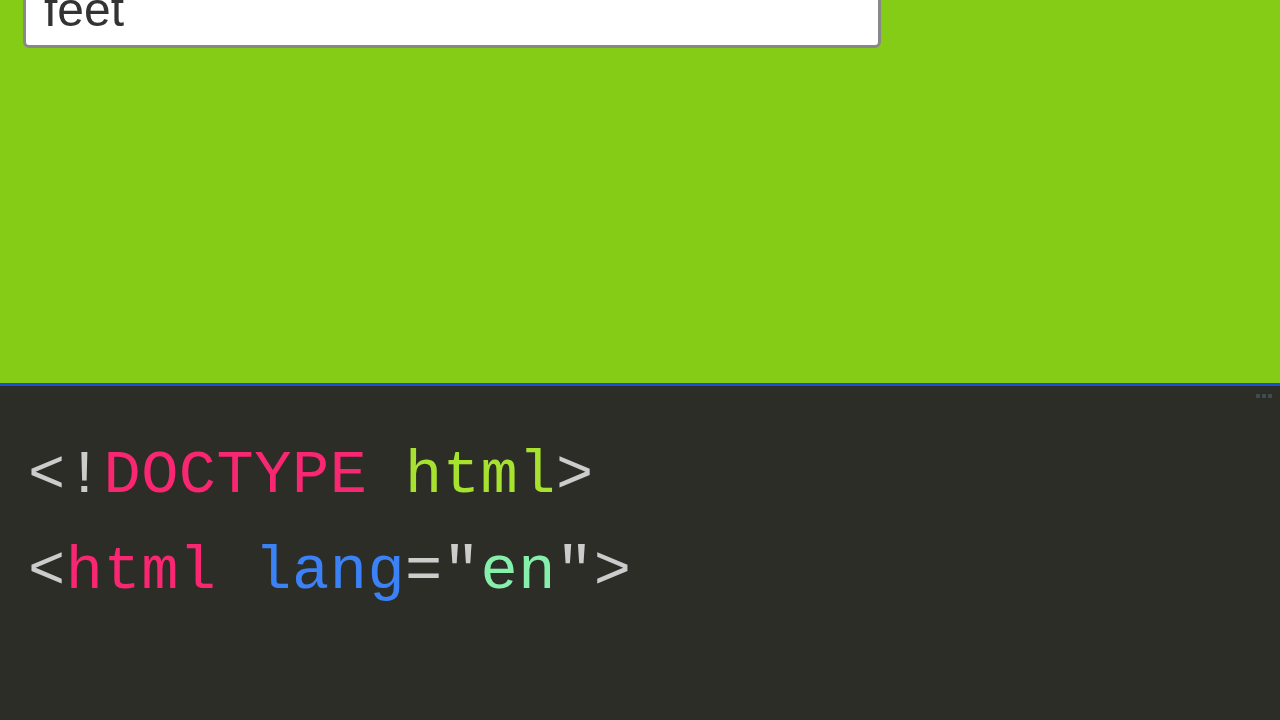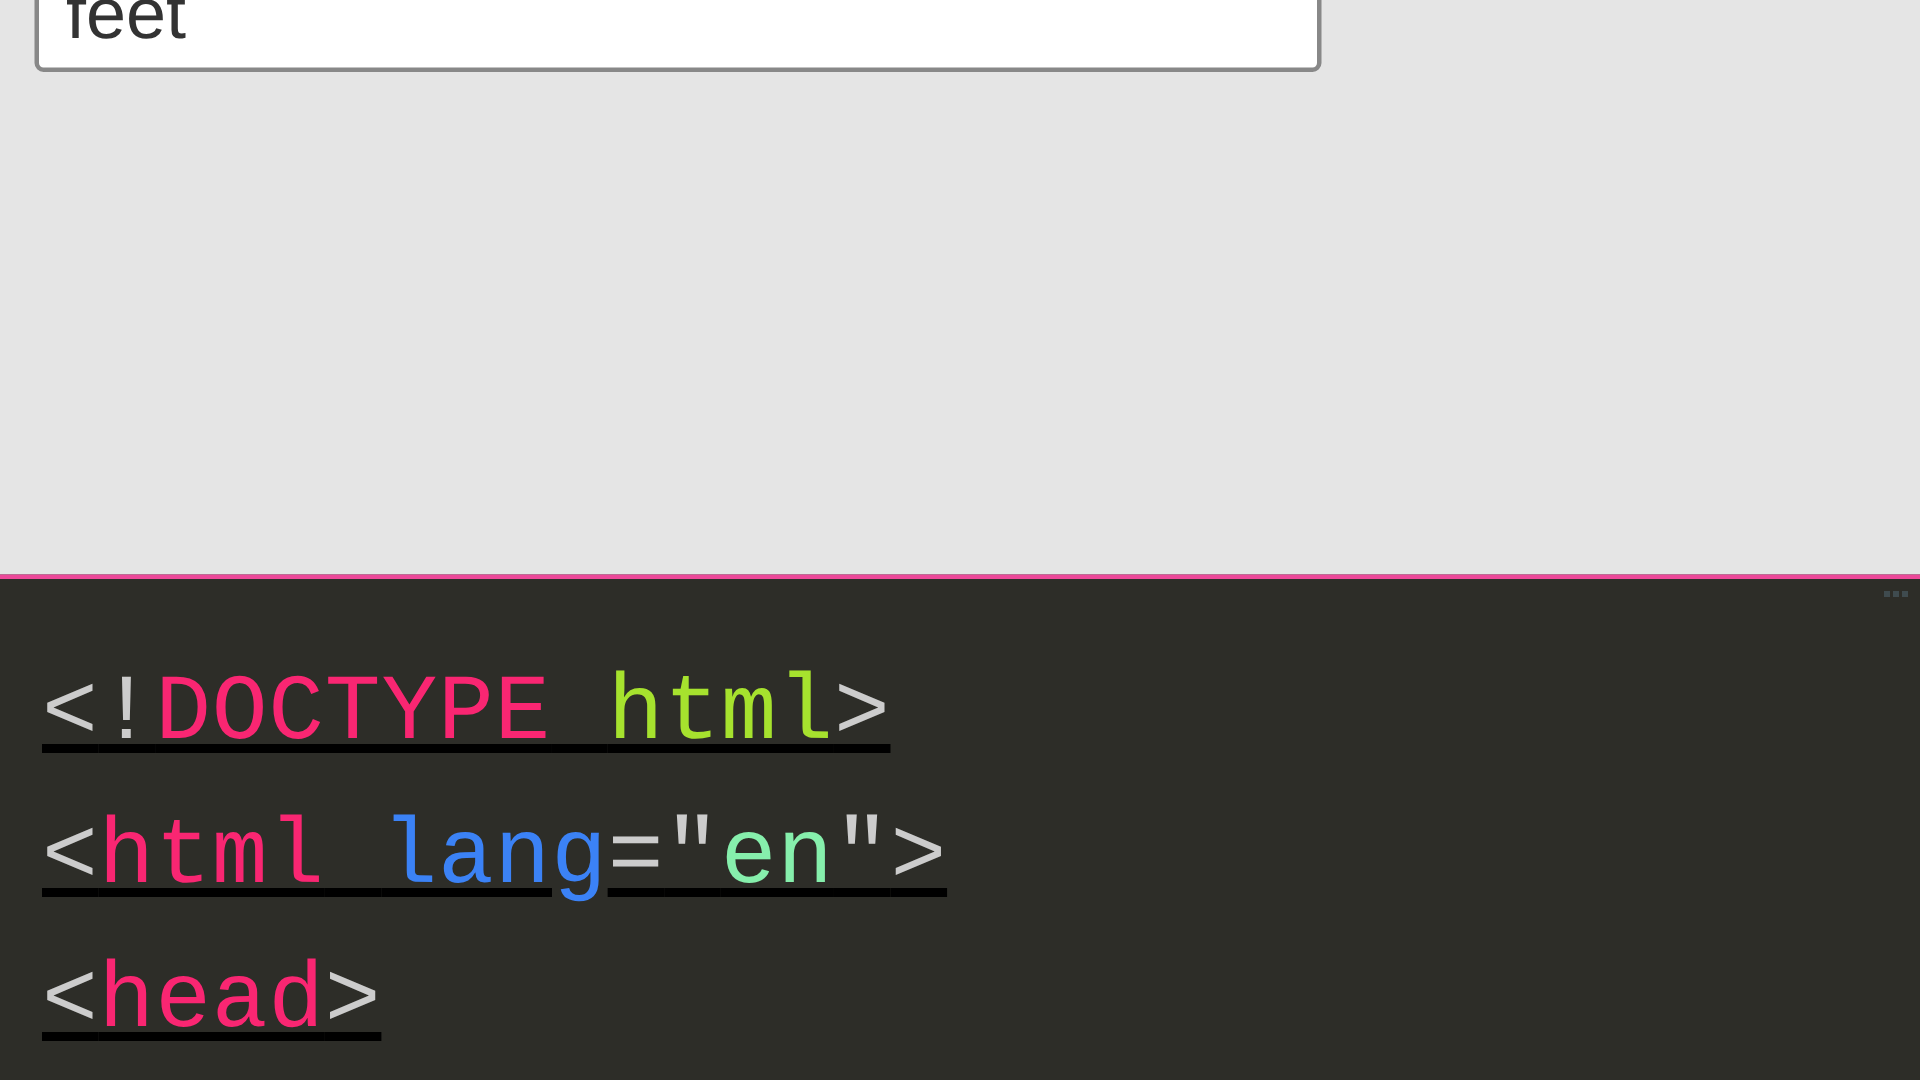--- a/index.html
+++ b/index.html
@@ -10,21 +10,21 @@
     body {
       width: 1280px;
       height: 720px;
       overflow: hidden;
       font-family: sans-serif;
       background: #ffffff;
     }
     .top-pane {
       width: 100%;
       height: 383px;
-      background: #e5e5e5;
+      background: #84cc16;
       position: relative;
     }
     .input-container {
       position: absolute;
       top: -30px;
       left: 23px;
       width: 858px;
       height: 78px;
     }
     .text-input {
@@ -36,24 +36,23 @@
       font-size: 48px;
       font-family: sans-serif;
       color: #333333;
       outline: none;
       background: #ffffff;
     }
     .bottom-pane {
       width: 100%;
       height: 337px;
       background: #2d2d28;
-      border-top: 3px solid #ec4899;
+      border-top: 3px solid #1d4ed8;
       position: relative;
       padding: 42px 28px 0 28px;
-      text-decoration: underline;
     }
     .code-line {
       font-family: 'Consolas', 'Monaco', 'Courier New', monospace;
       font-size: 62px;
       line-height: 1.55;
       white-space: pre;
       color: #cccccc;
       letter-spacing: 0.5px;
     }
     .tok-angle {
@@ -112,14 +111,13 @@
 <div class="top-pane">
   <div class="input-container">
     <input type="text" class="text-input" value="feet" style="">
   </div>
 </div>
 
 <div class="bottom-pane">
   <div class="resize-marks"></div>
   <div class="code-line"><span class="tok-angle">&lt;</span><span class="tok-excl">!</span><span class="tok-doctype">DOCTYPE</span><span> </span><span class="tok-htmltext">html</span><span class="tok-angle">&gt;</span></div>
   <div class="code-line"><span class="tok-angle">&lt;</span><span class="tok-tag">html</span><span> </span><span class="tok-attr">lang</span><span class="tok-equals">=</span><span class="tok-quote">"</span><span class="tok-string">en</span><span class="tok-quote">"</span><span class="tok-angle">&gt;</span></div>
-  <div class="code-line"><span class="tok-angle">&lt;</span><span class="tok-tag">head</span><span class="tok-angle">&gt;</span></div>
 </div>
 
 </body></html>

